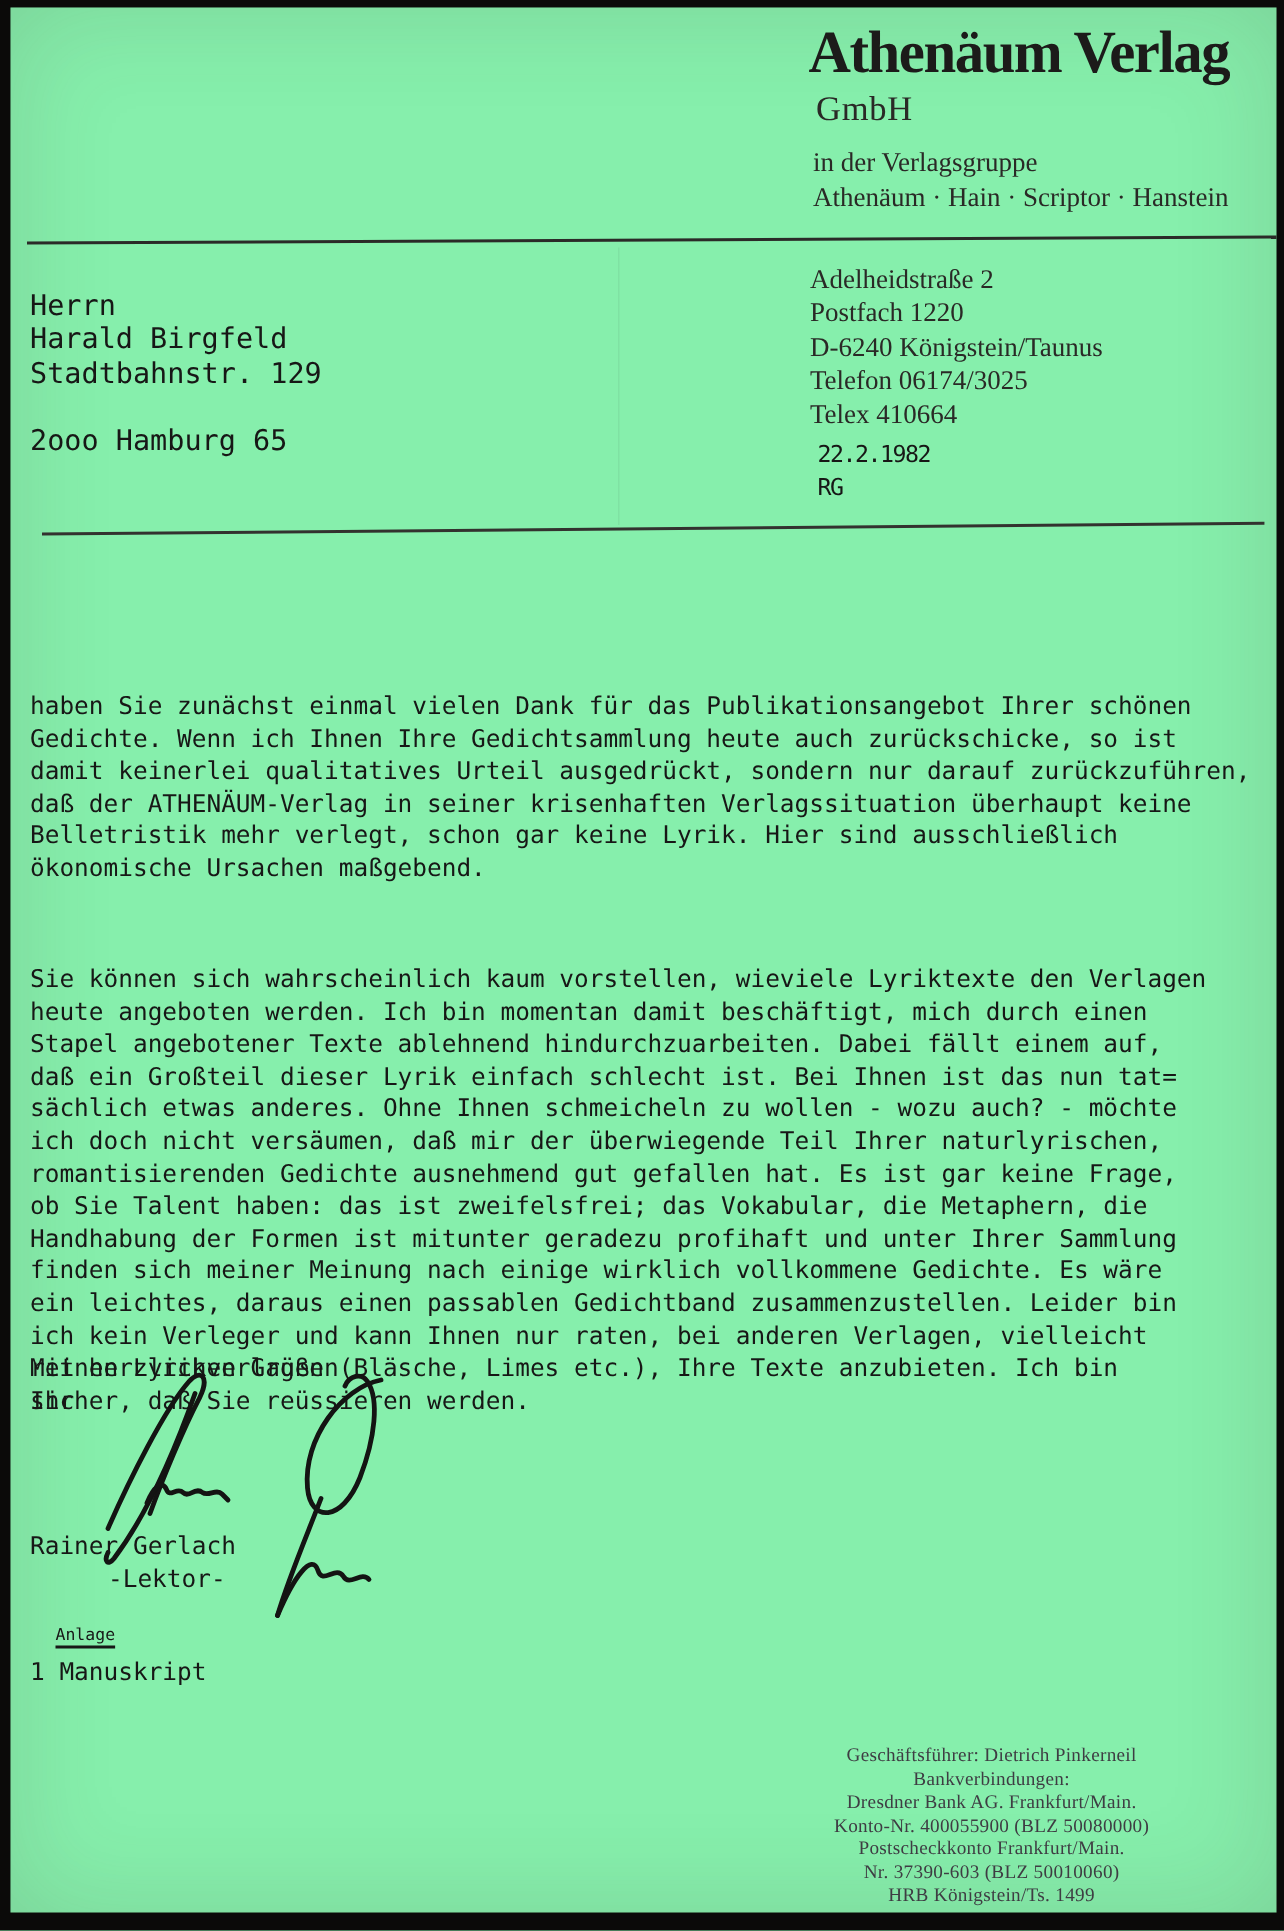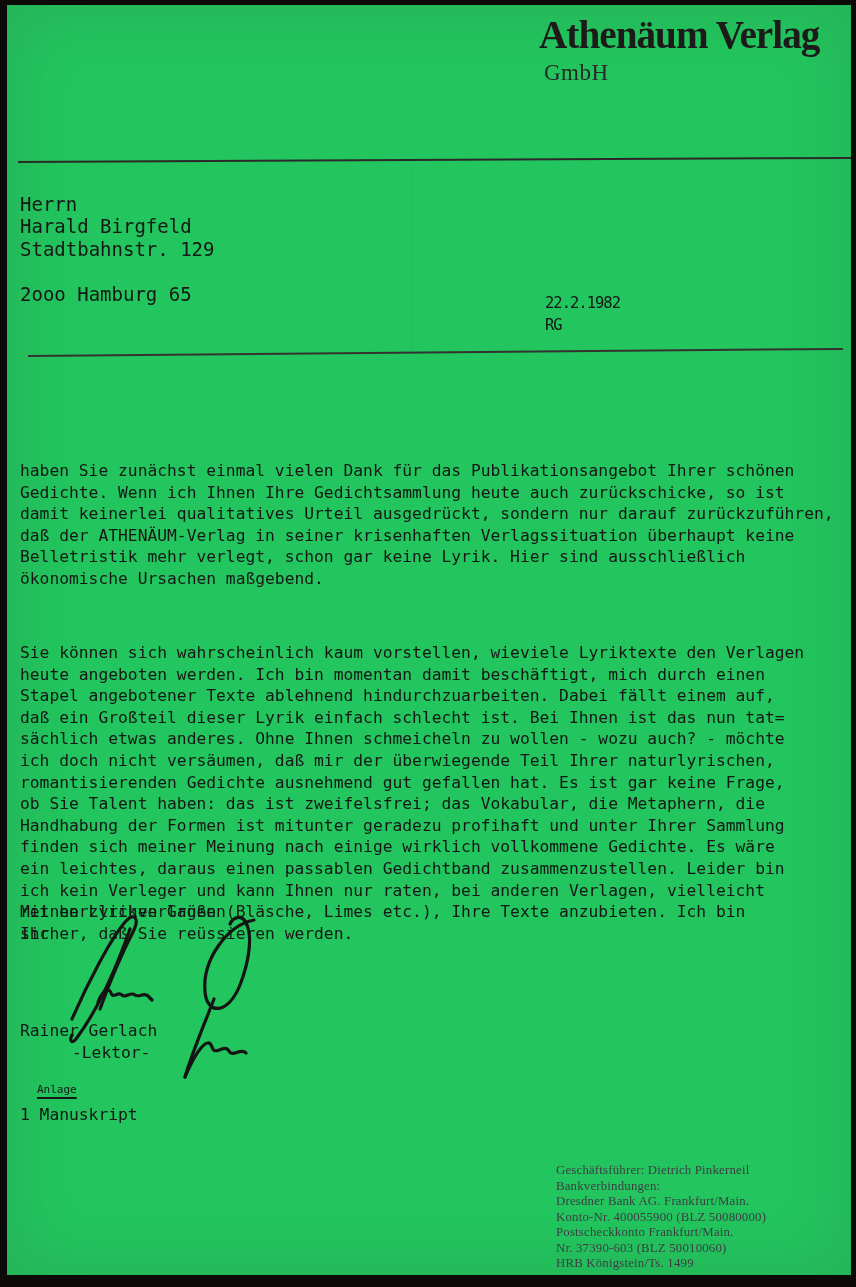--- a/index.html
+++ b/index.html
@@ -6,21 +6,21 @@
   body {
     width:856px; height:1287px;
     background:#0b0a09;
     position:relative;
     overflow:hidden;
     font-family:"Liberation Serif", serif;
   }
   .paper {
     position:absolute; left:7px; top:5px;
     width:844px; height:1270px;
-    background:#22c55e;
+    background:#86efac;
     box-shadow: inset 0 0 70px rgba(70,62,50,0.16);
   }
   .abs { position:absolute; }
 
   
   .logo {
     left:532px; top:6px;
     font-size:40px; font-weight:bold;
     letter-spacing:-1px;
     color:#1c1b1a;
@@ -56,39 +56,46 @@
   .para2 { top:592px;margin-top:45px; }
   .closing { left:13px; top:896px; font-size:16.3px; line-height:21.6px; white-space:pre-line; }
   .signer-name { left:13px; top:1016px; font-size:16.3px; }
   .signer-role { left:55px; top:1038px; font-size:16.3px;margin-left:10px; }
   .enclosure-label { left:30px; top:1078px; font-size:11px; text-decoration:underline; text-underline-offset:4px; text-decoration-thickness:1.5px; }
   .enclosure-item { left:13px; top:1100px; font-size:16.3px;text-align:right; }
 
   .sig-svg { left:35px; top:902px; }
 
   .footer { left:549px; top:1158px; font-size:12.8px; line-height:15.5px; color:#3e3d43; letter-spacing:0.2px; }
-  .footer div { white-space:nowrap; }
+  .footer div { white-space:nowrap;text-align:center; }
 </style>
 </head>
 <body>
 
 <div class="paper">
 
   <div class="abs logo">Athenäum Verlag</div>
   <div class="abs gmbh">GmbH</div>
+  <div class="abs group">in der Verlagsgruppe
+Athenäum · Hain · Scriptor · Hanstein</div>
 
   <div class="abs rule-top"></div>
   <div class="abs fold-mark"></div>
 
   <div class="abs tw recipient">Herrn
 Harald Birgfeld
 Stadtbahnstr. 129
 
 2ooo Hamburg 65</div>
 
+  <div class="abs contact">Adelheidstraße 2
+Postfach 1220
+D-6240 Königstein/Taunus
+Telefon 06174/3025
+Telex 410664</div>
 
   <div class="abs tw dateblock">22.2.1982
 RG</div>
 
   <div class="abs rule-mid"></div>
 
   <div class="abs tw para para1">haben Sie zunächst einmal vielen Dank für das Publikationsangebot Ihrer schönen
 Gedichte. Wenn ich Ihnen Ihre Gedichtsammlung heute auch zurückschicke, so ist
 damit keinerlei qualitatives Urteil ausgedrückt, sondern nur darauf zurückzuführen,
 daß der ATHENÄUM-Verlag in seiner krisenhaften Verlagssituation überhaupt keine

